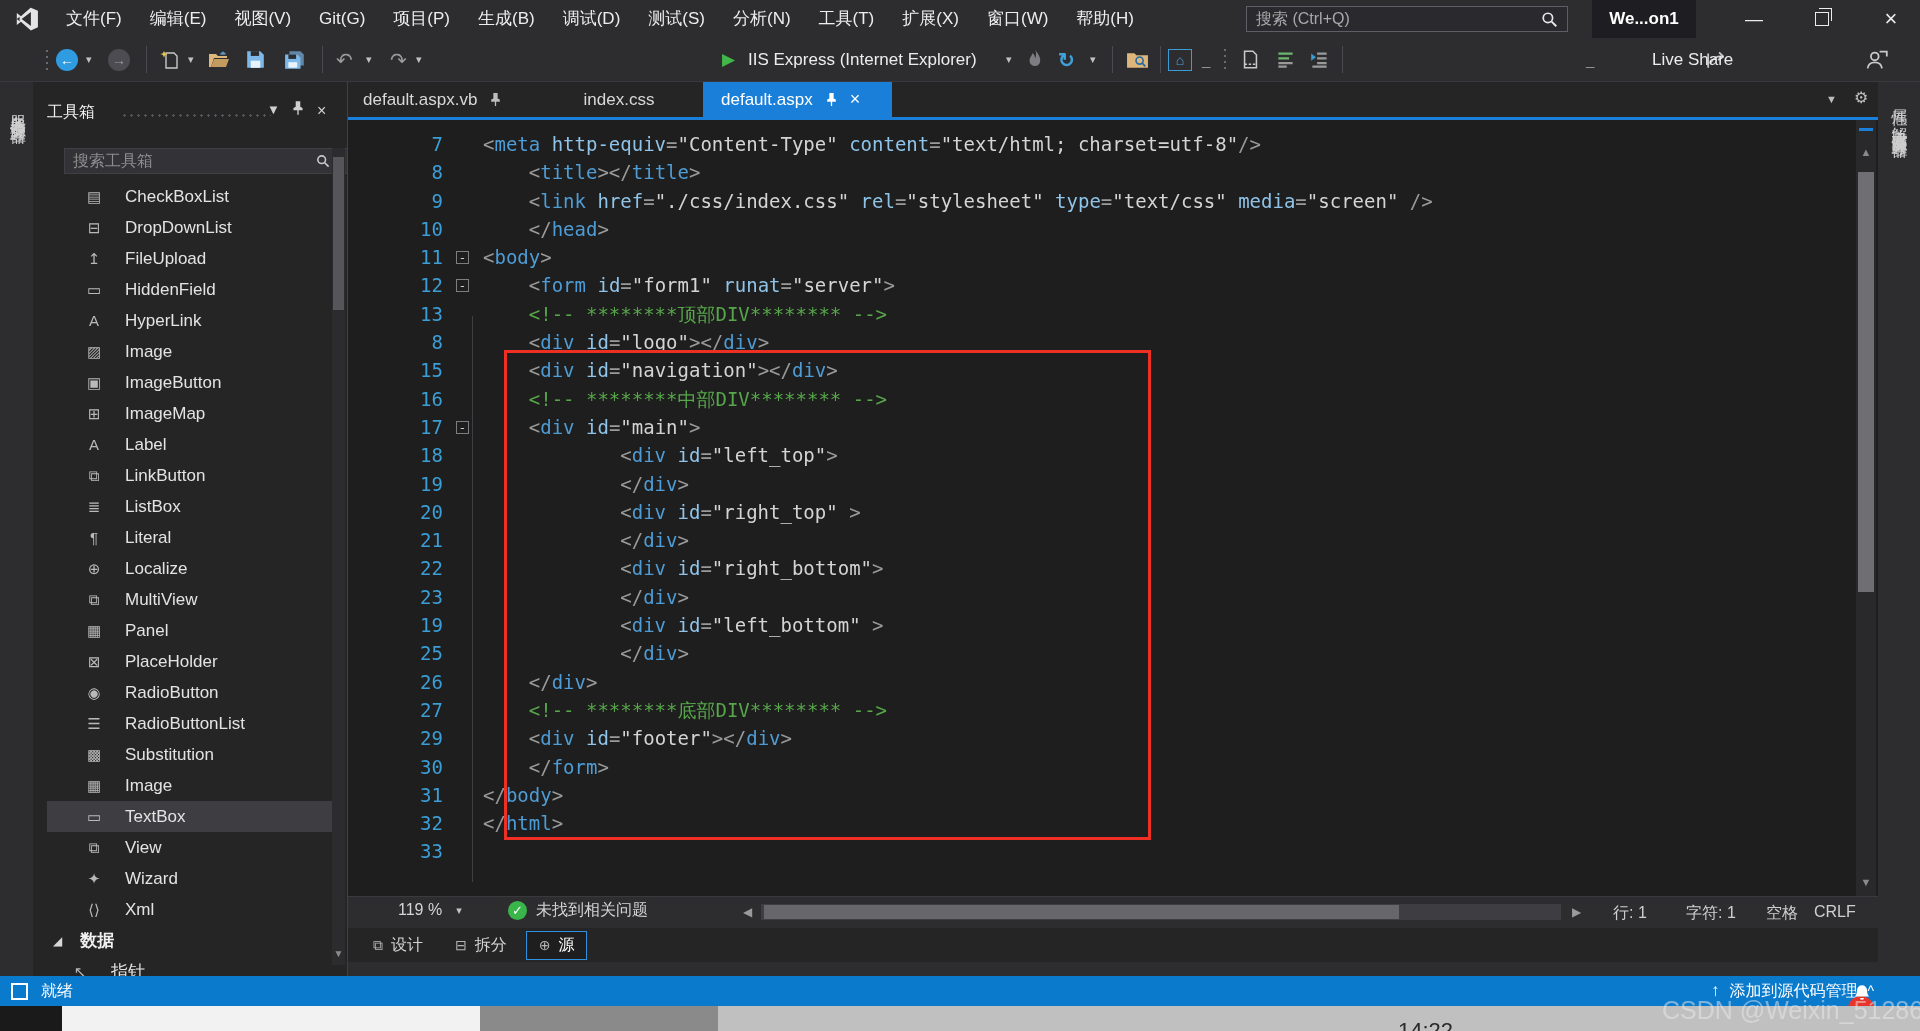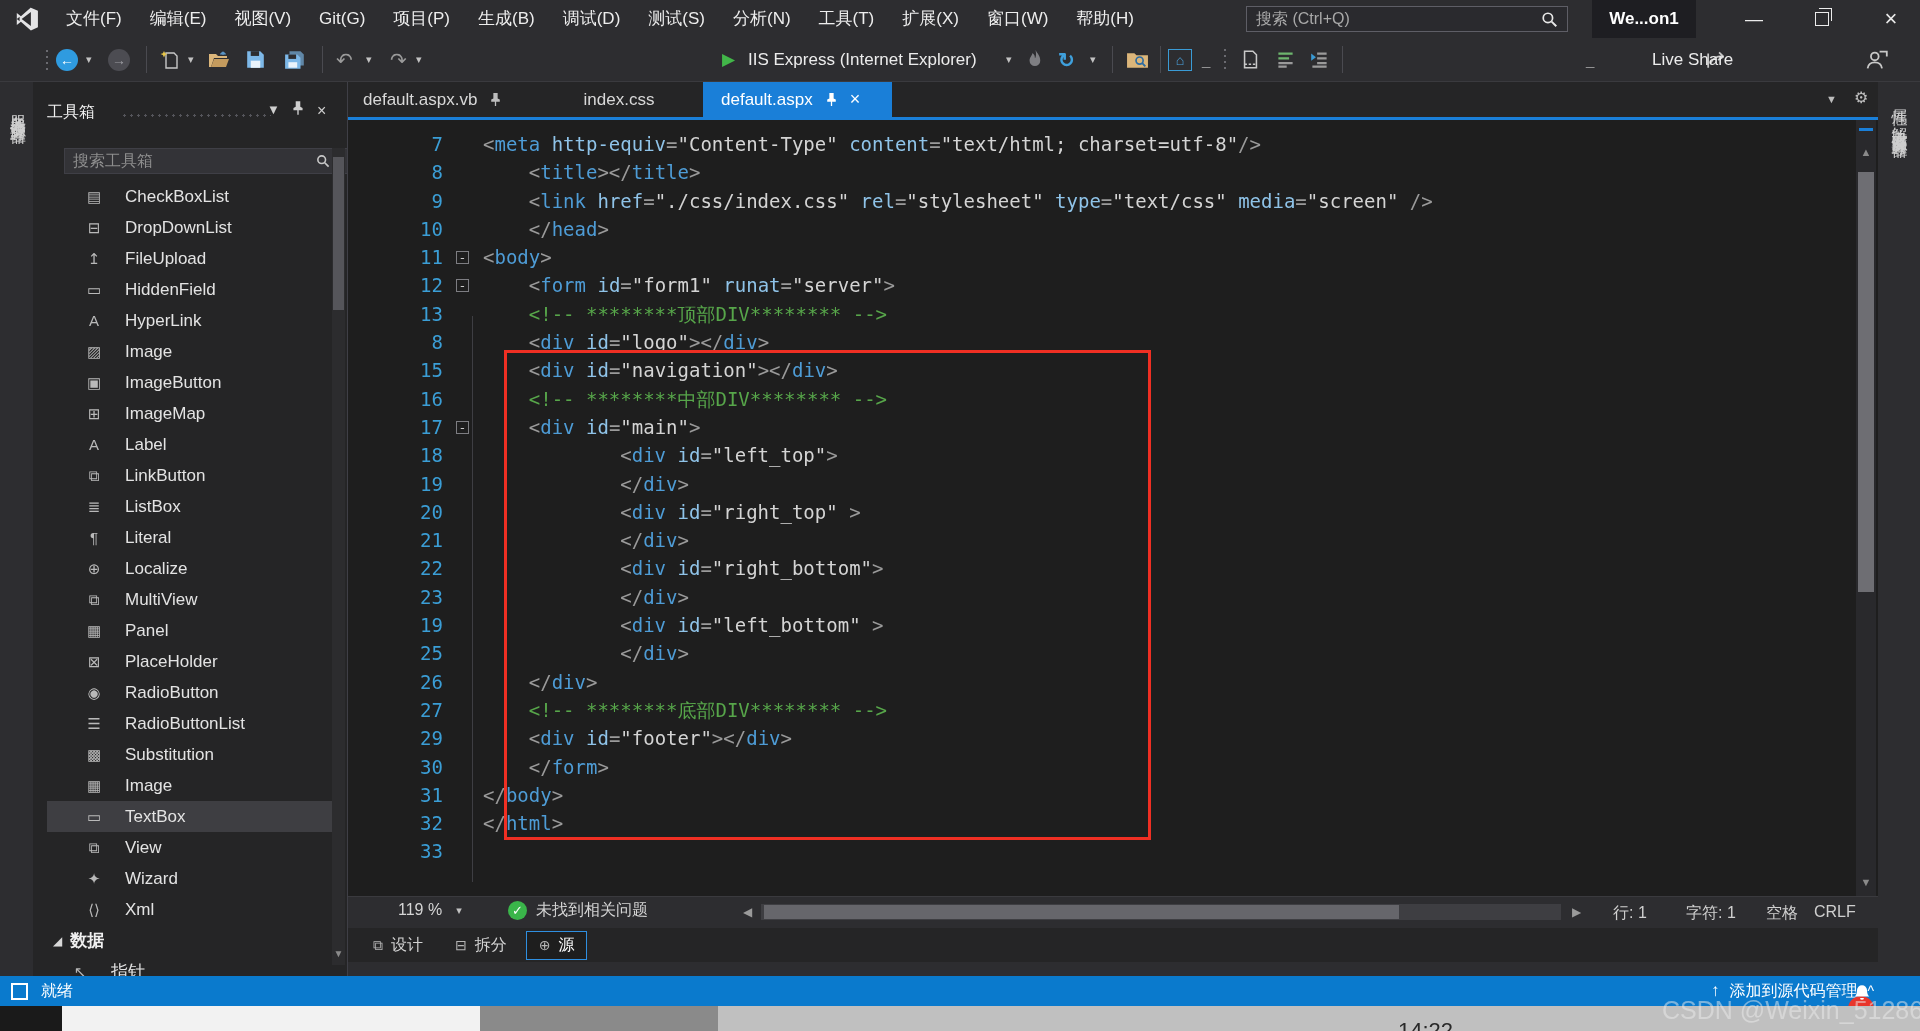--- a/index.html
+++ b/index.html
@@ -51,21 +51,21 @@
   #tb-search{position:absolute;left:31px;top:66px;width:284px;height:26px;background:#333337;border:1px solid #3f3f46;box-sizing:border-box;
     display:flex;align-items:center;}
   #tb-search .hint{flex:1;padding-left:8px;font-size:16px;color:#8e8e8e;}
   #tb-list{position:absolute;left:0;top:99px;width:300px;}
   .tb-item{height:31px;display:flex;align-items:center;margin-left:14px;}
   .tb-item.selected{background:#3e3e42;}
   .tb-ico{width:28px;margin-left:33px;text-align:center;font-size:15px;color:#b9b9b9;flex:0 0 auto;}
   .tb-lbl{margin-left:17px;font-size:17px;color:#e3e3e3;white-space:nowrap;}
   #tb-section{position:absolute;left:0;top:843px;width:300px;height:31px;display:flex;align-items:center;}
   #tb-section .tri{margin-left:20px;font-size:12px;color:#d8d8d8;}
-  #tb-section .lbl{margin-left:8px;font-size:17px;font-weight:bold;color:#f0f0f0;}
+  #tb-section .lbl{margin-left:18px;font-size:17px;font-weight:bold;color:#f0f0f0;}
   #tb-partial{position:absolute;left:0;top:874px;width:300px;height:31px;display:flex;align-items:center;}
   #tb-partial .tb-ico{margin-left:33px;}
   #tb-scroll{position:absolute;right:2px;top:66px;width:13px;height:817px;background:#2c2c2e;}
   #tb-thumb{position:absolute;left:1px;top:9px;width:11px;height:153px;background:#55555a;}
   #tb-down{position:absolute;left:0;bottom:6px;width:13px;text-align:center;font-size:10px;color:#8a8a8a;}
   
   #editor{position:absolute;left:348px;top:0;width:1530px;height:880px;background:#1e1e1e;}
   #tabbar{position:absolute;left:0;top:0;width:1530px;height:38px;background:#252526;}
   #tabbar .underline{position:absolute;left:0;bottom:0;width:1530px;height:3px;background:#1a7fd8;}
   .etab{position:absolute;top:0;height:35px;display:flex;align-items:center;font-size:17px;color:#d8d8d8;box-sizing:border-box;}

